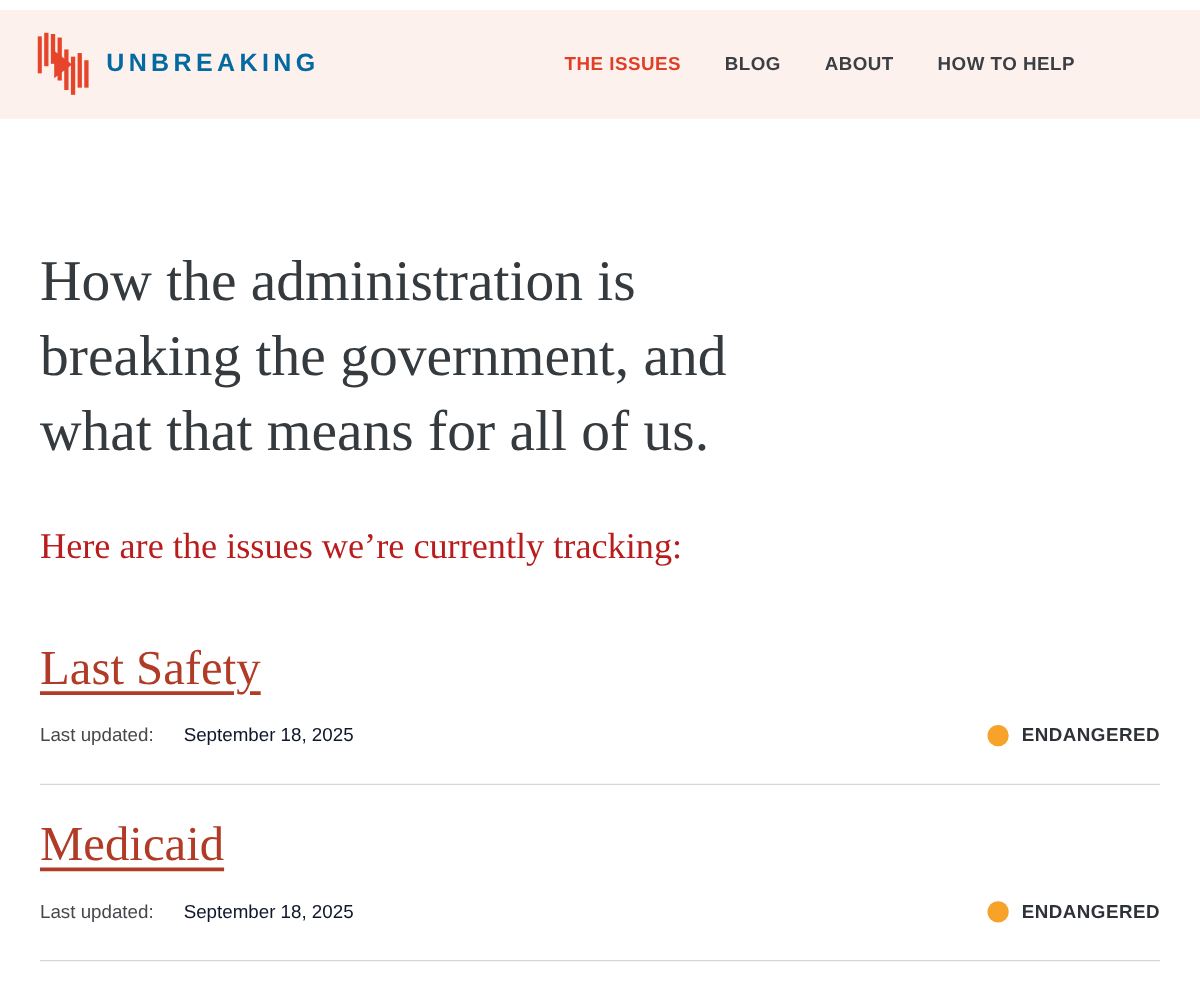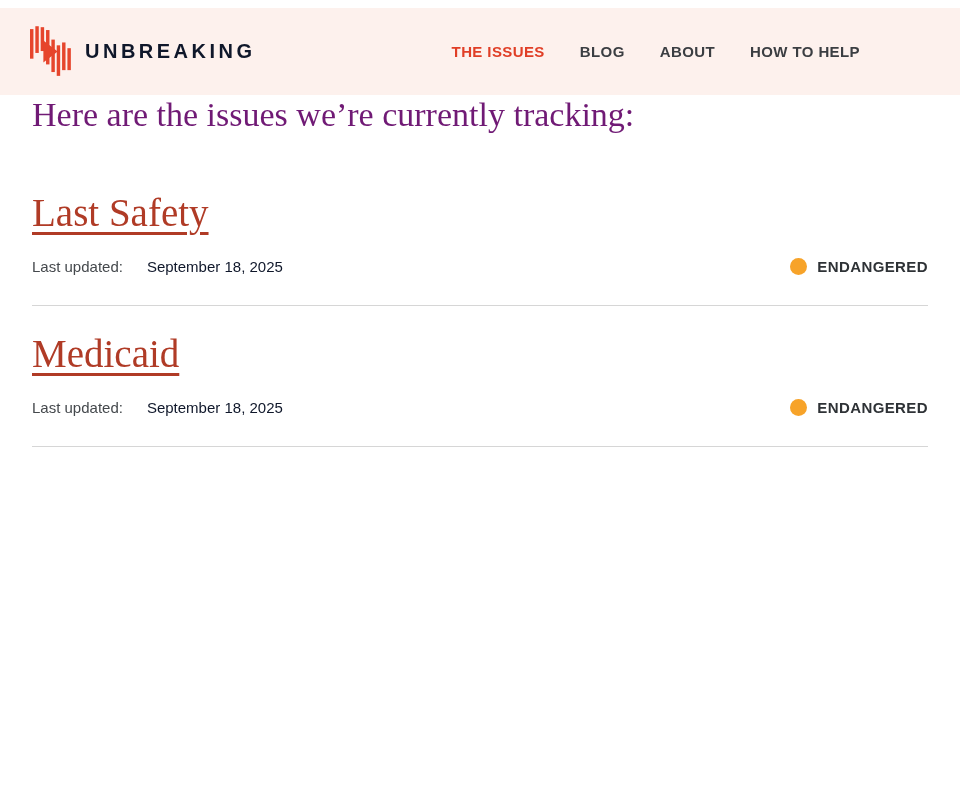--- a/index.html
+++ b/index.html
@@ -27,21 +27,21 @@
     align-items: center;
     gap: 13px;
     cursor: pointer;
     text-decoration: none;
   }
   .logo svg { display: block; }
   .logo-text {
     font-size: 20px;
     font-weight: 700;
     letter-spacing: 3.5px;
-    color: #0f172a;
+    color: #0369a1;
   }
   .nav {
     display: flex;
     align-items: center;
     gap: 35px;
   }
   .nav-item {
     font-size: 15px;
     font-weight: 600;
     letter-spacing: 0.4px;
@@ -63,25 +63,26 @@
     margin-top: 100px;
     font-family: "Liberation Serif", serif;
     font-weight: 400;
     font-size: 46px;
     line-height: 60px;
     color: #343a3e;
     white-space: pre-line;
     max-width: 740px;
   }
   .intro {
+    margin-top: 42px;
     font-family: "Liberation Serif", serif;
     font-weight: 400;
-    font-size: 34px;
+    font-size: 29px;
     line-height: 40px;
-    color: #701a75;
+    color: #b91c1c;
   }
 
   .issues-list { margin-top: 30px; }
   .issue {
     padding: 24px 0 30px 0;
     border-bottom: 1px solid #d6d6d6;
   }
   .issue-title {
     display: inline-block;
     font-family: "Liberation Serif", serif;
@@ -153,20 +154,23 @@
 
   <nav class="nav">
     <a class="nav-item active">THE ISSUES</a>
     <a class="nav-item">BLOG</a>
     <a class="nav-item">ABOUT</a>
     <a class="nav-item">HOW TO HELP</a>
   </nav>
 </header>
 
 <main class="content">
+  <h1 class="page-heading">How the administration is
+breaking the government, and
+what that means for all of us.</h1>
 
   <p class="intro">Here are the issues we’re currently tracking:</p>
 
   <section class="issues-list">
 
     <article class="issue">
       <a class="issue-title">Last Safety</a>
       <div class="issue-meta">
         <div class="updated">
           <span class="label">Last updated:</span>

